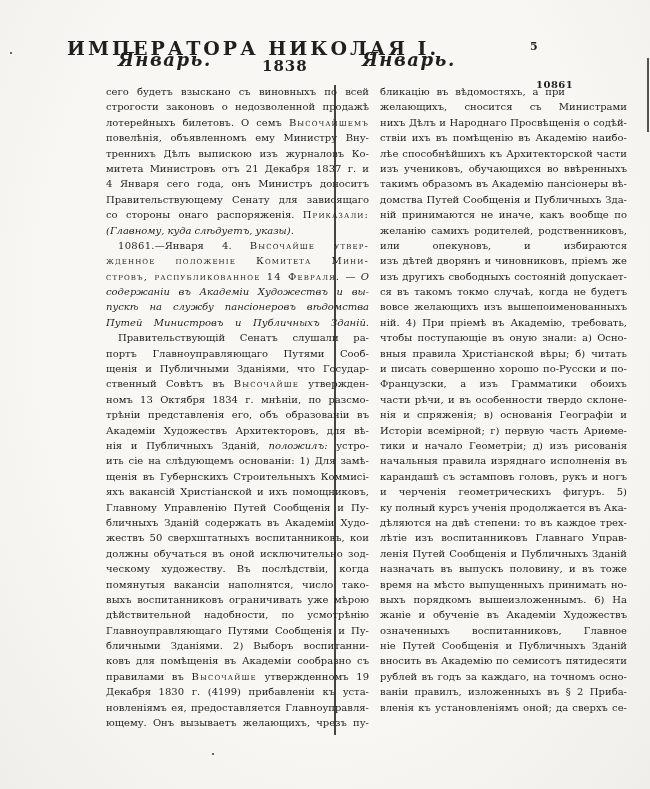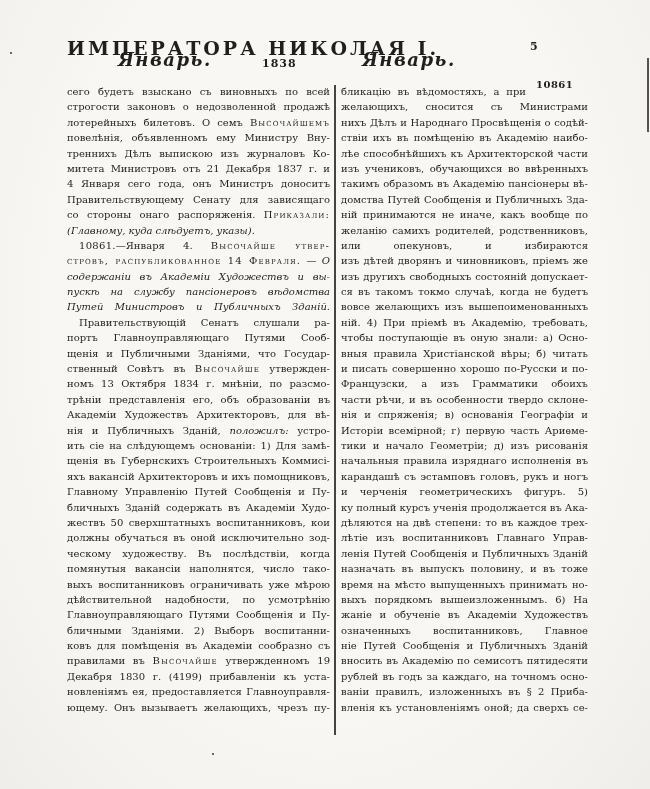--- a/index.html
+++ b/index.html
@@ -14,24 +14,24 @@
     position:absolute;top:37px;left:67px;width:420px;
     text-align:left;font-size:19px;font-weight:bold;letter-spacing:3px;
     white-space:nowrap;
   }
   .page-num{position:absolute;top:40px;left:530px;font-size:11px;font-weight:bold;}
   .month-left,.month-right{
     position:absolute;top:49px;font-size:18px;font-weight:bold;font-style:italic;letter-spacing:1.5px;
   }
   .month-left{left:118px;}
   .month-right{left:362px;}
-  .year{position:absolute;top:57px;left:262px;font-size:11px;font-weight:bold;letter-spacing:1px;}
+  .year{position:absolute;top:57px;left:262px;font-size:15px;font-weight:bold;letter-spacing:1px;}
   .margin-num{position:absolute;top:79px;left:536px;font-size:10px;font-weight:bold;letter-spacing:.5px;}
   .divider{position:absolute;left:334px;top:85px;width:1.5px;height:650px;background:#45443f;}
-  .col{position:absolute;top:84px;font-size:10px;line-height:15.4px;}
+  .col{position:absolute;top:84px;font-size:10px;line-height:15.4px;margin-left:39px;}
   .col-left{left:67px;width:263px;}
   .col-right{left:341px;width:247px;}
   .ln{
     height:15.4px;overflow:hidden;
     text-align:justify;text-align-last:justify;
     word-spacing:-0.3px;white-space:normal;
   }
   .ln.end{text-align:left;text-align-last:left;}
   .ln.ind{text-indent:12px;}
   .ln.short{padding-right:62px;}
@@ -61,35 +61,36 @@
       <div class="ln">строгости законовъ о недозволенной продажѣ</div>
       <div class="ln">лотерейныхъ билетовъ. О семъ <span class="sc">Высочайшемъ</span></div>
       <div class="ln">повелѣнія, объявленномъ ему Министру Вну-</div>
       <div class="ln">треннихъ Дѣлъ выпискою изъ журналовъ Ко-</div>
       <div class="ln">митета Министровъ отъ 21 Декабря 1837 г. и</div>
       <div class="ln">4 Января сего года, онъ Министръ доноситъ</div>
       <div class="ln">Правительствующему Сенату для зависящаго</div>
       <div class="ln">со стороны онаго распоряженія. <span class="sc">Приказали:</span></div>
       <div class="ln end"><i>(Главному, куда слѣдуетъ, указы).</i></div>
       <div class="ln ind"><b>10861.</b>—Января 4. <span class="sc">Высочайше утвер-</span></div>
+      <div class="ln"><span class="sc">жденное положеніе Комитета Мини-</span></div>
       <div class="ln"><span class="sc">стровъ, распубликованное 14 Февраля.</span> — <i>О</i></div>
       <div class="ln"><i>содержаніи въ Академіи Художествъ и вы-</i></div>
       <div class="ln"><i>пускѣ на службу пансіонеровъ вѣдомства</i></div>
       <div class="ln"><i>Путей Министровъ и Публичныхъ Зданій.</i></div>
       <div class="ln ind">Правительствующій Сенатъ слушали ра-</div>
       <div class="ln">портъ Главноуправляющаго Путями Сооб-</div>
       <div class="ln">щенія и Публичными Зданіями, что Государ-</div>
       <div class="ln">ственный Совѣтъ въ <span class="sc">Высочайше</span> утвержден-</div>
       <div class="ln">номъ 13 Октября 1834 г. мнѣніи, по разсмо-</div>
       <div class="ln">трѣніи представленія его, объ образованіи въ</div>
       <div class="ln">Академіи Художествъ Архитекторовъ, для вѣ-</div>
       <div class="ln">нія и Публичныхъ Зданій, <i>положилъ:</i> устро-</div>
       <div class="ln">ить сіе на слѣдующемъ основаніи: 1) Для замѣ-</div>
       <div class="ln">щенія въ Губернскихъ Строительныхъ Коммисі-</div>
-      <div class="ln">яхъ вакансій Архитекторовъ и ихъ помощниковъ,</div>
+      <div class="ln">яхъ вакансій Христіанской и ихъ помощниковъ,</div>
       <div class="ln">Главному Управленію Путей Сообщенія и Пу-</div>
       <div class="ln">бличныхъ Зданій содержать въ Академіи Худо-</div>
       <div class="ln">жествъ 50 сверхштатныхъ воспитанниковъ, кои</div>
       <div class="ln">должны обучаться въ оной исключительно зод-</div>
       <div class="ln">ческому художеству. Въ послѣдствіи, когда</div>
       <div class="ln">помянутыя вакансіи наполнятся, число тако-</div>
       <div class="ln">выхъ воспитанниковъ ограничивать уже мѣрою</div>
       <div class="ln">дѣйствительной надобности, по усмотрѣнію</div>
       <div class="ln">Главноуправляющаго Путями Сообщенія и Пу-</div>
       <div class="ln">бличными Зданіями. 2) Выборъ воспитанни-</div>

